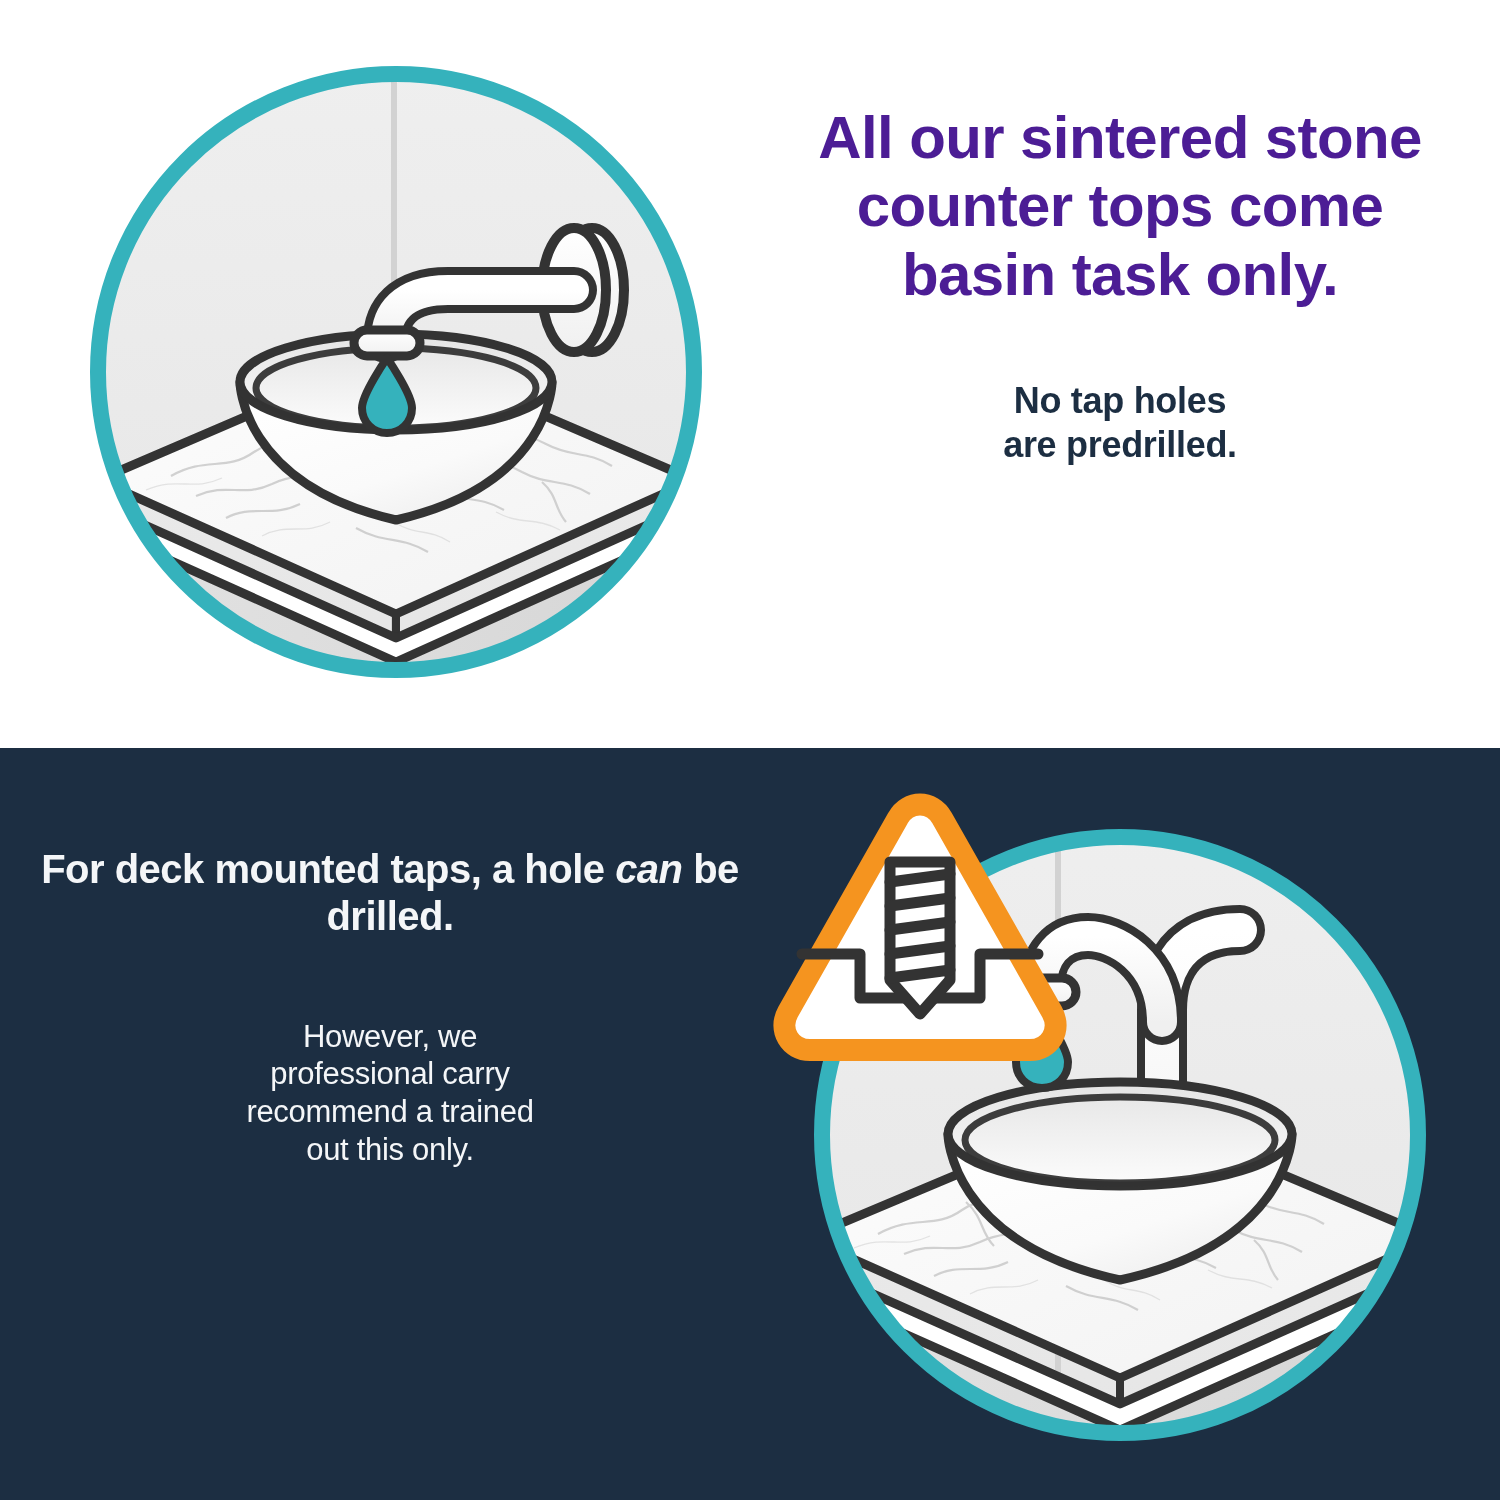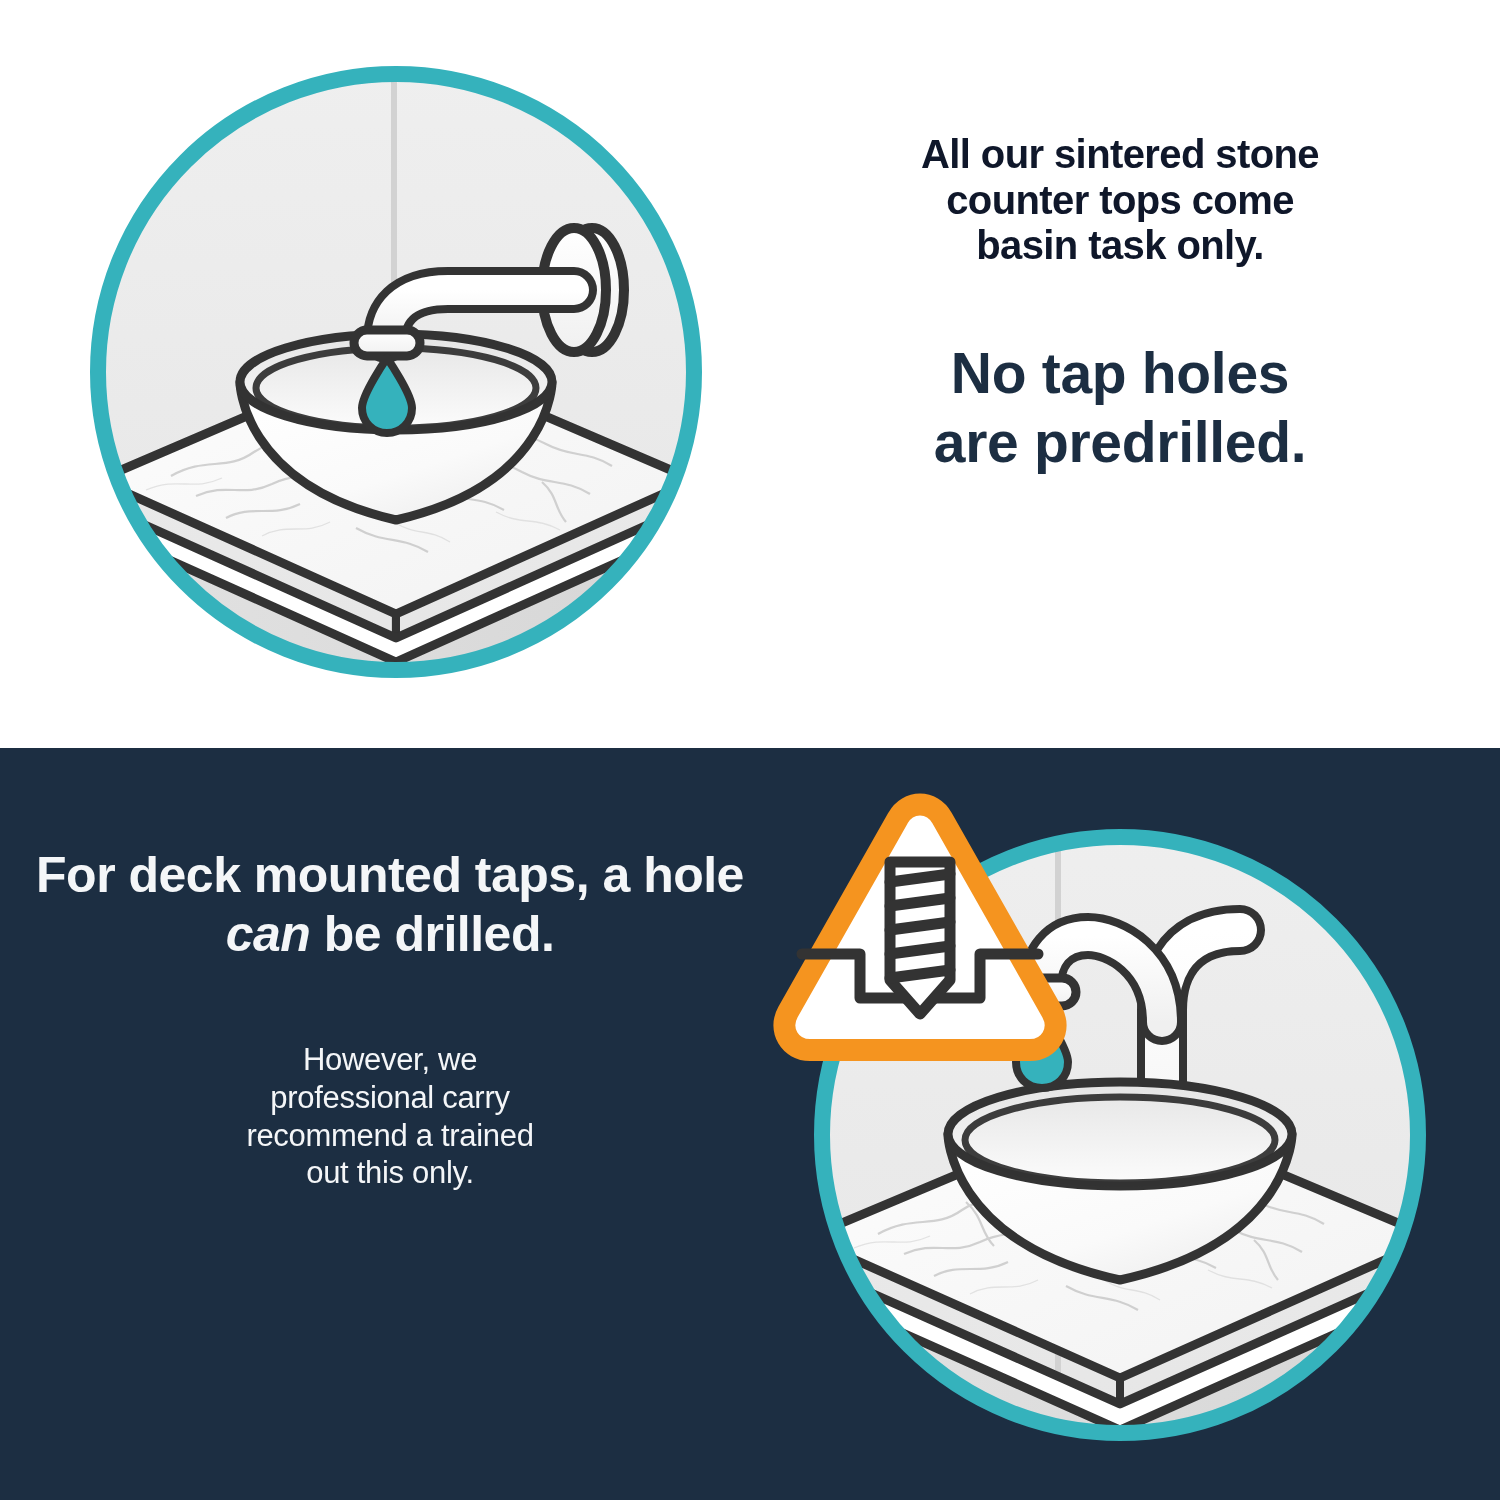--- a/index.html
+++ b/index.html
@@ -19,32 +19,32 @@
   
   .panel{ position:absolute; left:0; width:1500px; display:block; }
   #panel-top{ top:0; height:748px; background:#ffffff; }
   #panel-bottom{ top:748px; height:752px; background:#1c2e42; }
 
   
   .text-block{ position:absolute; text-align:center; }
 
   #top-text{ left:750px; top:104px; width:740px; }
   #top-headline{
-    font-size:40px; font-weight:bold; line-height:1.14;
-    color:#0f172a; letter-spacing:-0.6px;margin-top:28px;
+    font-size:60px; font-weight:bold; line-height:1.14;
+    color:#4c1d95; letter-spacing:-0.6px;
   }
   #top-sub{
     margin-top:70px;
-    font-size:57px; font-weight:bold; line-height:1.22;
+    font-size:36px; font-weight:bold; line-height:1.22;
     color:#1c2e42; letter-spacing:-0.3px;
   }
 
   #bottom-text{ left:18px; top:846px; width:744px; }
   #bottom-headline{
-    font-size:50px; font-weight:bold; line-height:1.17;
+    font-size:40px; font-weight:bold; line-height:1.17;
     color:#f4f6f8; letter-spacing:-0.5px;
   }
   #bottom-headline .ital{ font-style:italic; }
   #bottom-sub{
     margin-top:78px;
     font-size:31px; font-weight:normal; line-height:1.22;
     color:#f4f6f8; letter-spacing:-0.3px;
   }
 
   

